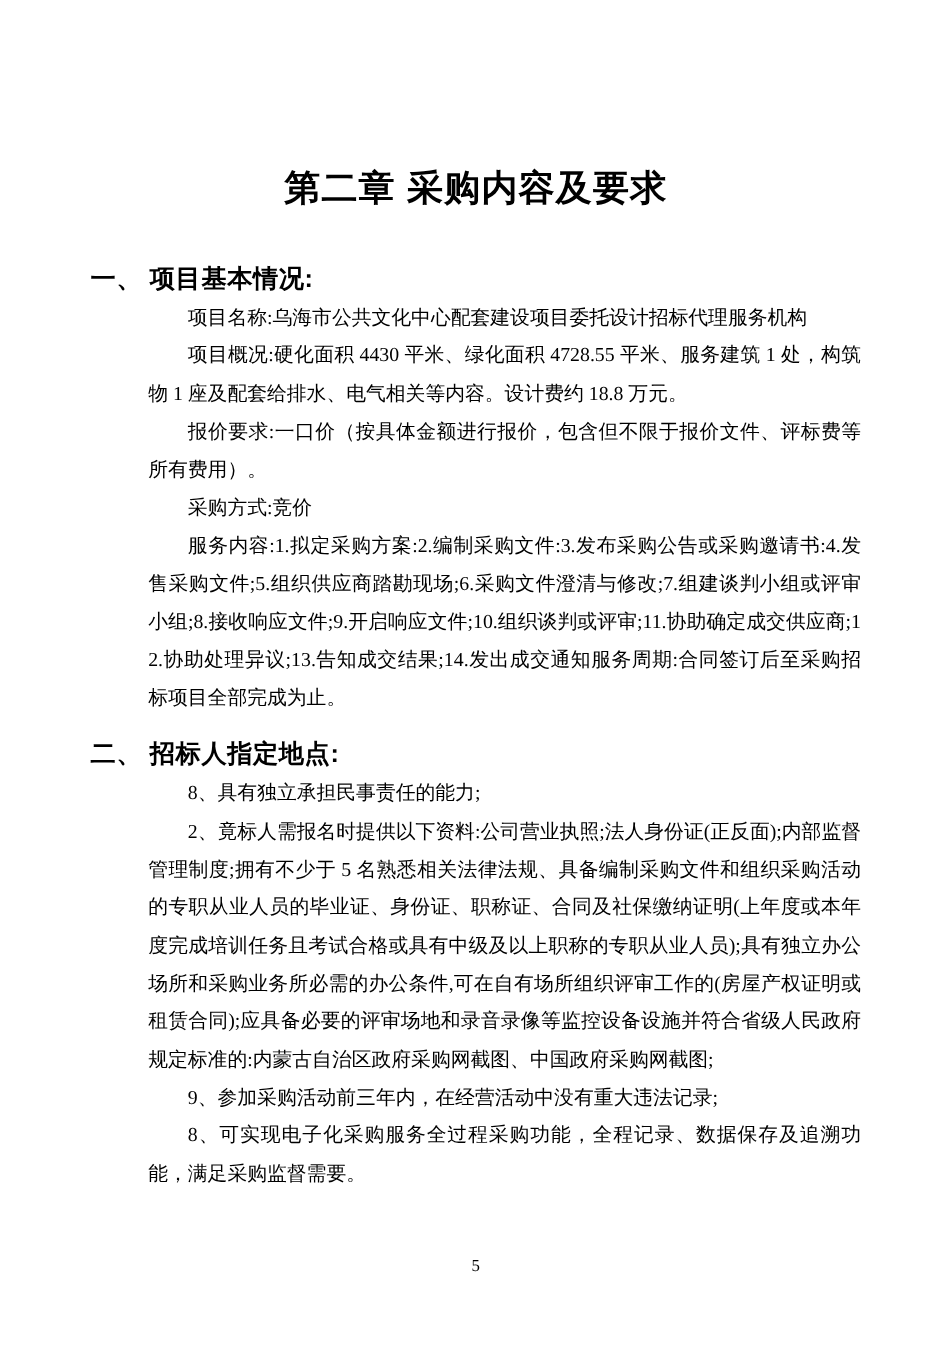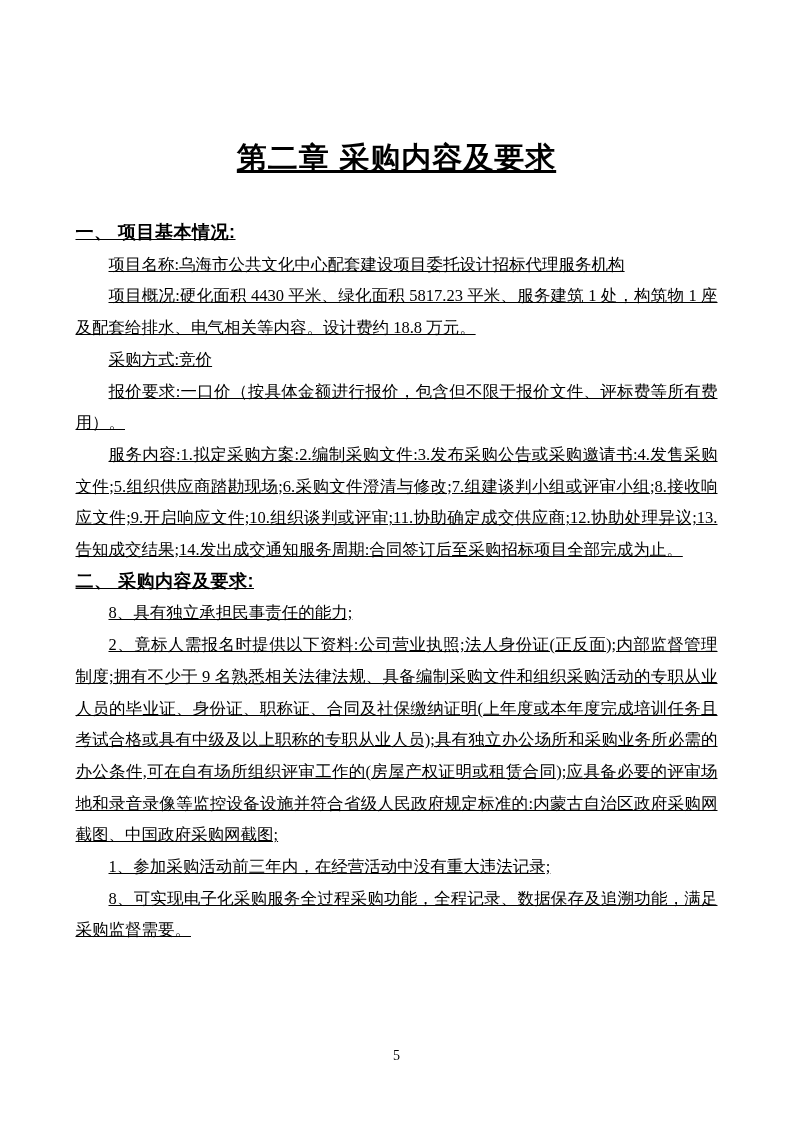--- a/index.html
+++ b/index.html
@@ -11,21 +11,20 @@
     position: relative;
     width: 766px;
     height: 1122px;
     margin: 0 auto;
     background: #ffffff;
     box-sizing: border-box;
     padding: 136px 62px 0 62px;
     color: #000000;
     font-family: "Liberation Serif", "DejaVu Serif", serif;
     overflow: hidden;
-    text-decoration: underline;
   }
   .doc-title {
     margin: 0 0 37px 0;
     font-family: "Liberation Sans", "DejaVu Sans", sans-serif;
     font-weight: bold;
     font-size: 30px;
     line-height: 44px;
     text-align: center;
     letter-spacing: 1px;
     color: #000000;
@@ -35,27 +34,29 @@
     font-size: 16.5px;
     line-height: 31.7px;
     text-align: justify;
     text-justify: inter-ideograph;
     word-break: break-all;
     color: #000000;
   }
   .doc-body p.body {
     text-indent: 2em;
     font-family: "Liberation Serif", "DejaVu Serif", serif;
+    margin-left: 48px;
   }
   .doc-body p.heading {
     text-indent: 0;
     font-family: "Liberation Sans", "DejaVu Sans", sans-serif;
     font-weight: bold;
-    font-size: 18px;
+    font-size: 21px;
     letter-spacing: 0.5px;
+    margin-top: 16px;
   }
   .page-footer {
     position: absolute;
     left: 0;
     bottom: 58px;
     width: 100%;
     text-align: center;
   }
   .page-number {
     font-family: "Liberation Serif", "DejaVu Serif", serif;
@@ -64,26 +65,26 @@
   }
 </style>
 </head>
 <body>
 
 <div class="page">
   <h1 class="doc-title">第二章 采购内容及要求</h1>
   <div class="doc-body">
       <p class="heading">一、 项目基本情况:</p>
       <p class="body">项目名称:乌海市公共文化中心配套建设项目委托设计招标代理服务机构</p>
-      <p class="body">项目概况:硬化面积 4430 平米、绿化面积 5817.23 平米、服务建筑 1 处，构筑物 1 座及配套给排水、电气相关等内容。设计费约 18.8 万元。</p>
+      <p class="body">项目概况:硬化面积 4430 平米、绿化面积 4728.55 平米、服务建筑 1 处，构筑物 1 座及配套给排水、电气相关等内容。设计费约 18.8 万元。</p>
+      <p class="body">报价要求:一口价（按具体金额进行报价，包含但不限于报价文件、评标费等所有费用）。</p>
       <p class="body">采购方式:竞价</p>
-      <p class="body">报价要求:一口价（按具体金额进行报价，包含但不限于报价文件、评标费等所有费用）。</p>
       <p class="body">服务内容:1.拟定采购方案:2.编制采购文件:3.发布采购公告或采购邀请书:4.发售采购文件;5.组织供应商踏勘现场;6.采购文件澄清与修改;7.组建谈判小组或评审小组;8.接收响应文件;9.开启响应文件;10.组织谈判或评审;11.协助确定成交供应商;12.协助处理异议;13.告知成交结果;14.发出成交通知服务周期:合同签订后至采购招标项目全部完成为止。</p>
-      <p class="heading">二、 采购内容及要求:</p>
+      <p class="heading">二、 招标人指定地点:</p>
       <p class="body">8、具有独立承担民事责任的能力;</p>
-      <p class="body">2、竟标人需报名时提供以下资料:公司营业执照;法人身份证(正反面);内部监督管理制度;拥有不少于 9 名熟悉相关法律法规、具备编制采购文件和组织采购活动的专职从业人员的毕业证、身份证、职称证、合同及社保缴纳证明(上年度或本年度完成培训任务且考试合格或具有中级及以上职称的专职从业人员);具有独立办公场所和采购业务所必需的办公条件,可在自有场所组织评审工作的(房屋产权证明或租赁合同);应具备必要的评审场地和录音录像等监控设备设施并符合省级人民政府规定标准的:内蒙古自治区政府采购网截图、中国政府采购网截图;</p>
-      <p class="body">1、参加采购活动前三年内，在经营活动中没有重大违法记录;</p>
+      <p class="body">2、竟标人需报名时提供以下资料:公司营业执照;法人身份证(正反面);内部监督管理制度;拥有不少于 5 名熟悉相关法律法规、具备编制采购文件和组织采购活动的专职从业人员的毕业证、身份证、职称证、合同及社保缴纳证明(上年度或本年度完成培训任务且考试合格或具有中级及以上职称的专职从业人员);具有独立办公场所和采购业务所必需的办公条件,可在自有场所组织评审工作的(房屋产权证明或租赁合同);应具备必要的评审场地和录音录像等监控设备设施并符合省级人民政府规定标准的:内蒙古自治区政府采购网截图、中国政府采购网截图;</p>
+      <p class="body">9、参加采购活动前三年内，在经营活动中没有重大违法记录;</p>
       <p class="body">8、可实现电子化采购服务全过程采购功能，全程记录、数据保存及追溯功能，满足采购监督需要。</p>
     </div>
   <div class="page-footer">
     <span class="page-number">5</span>
   </div>
 </div>
 
 </body></html>

